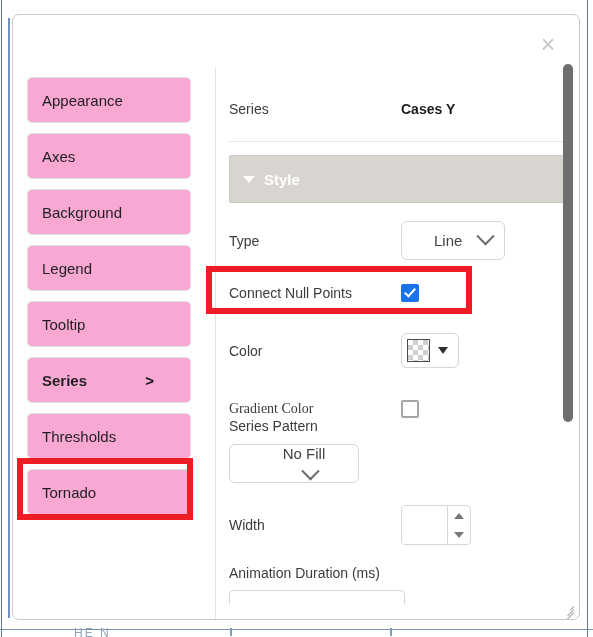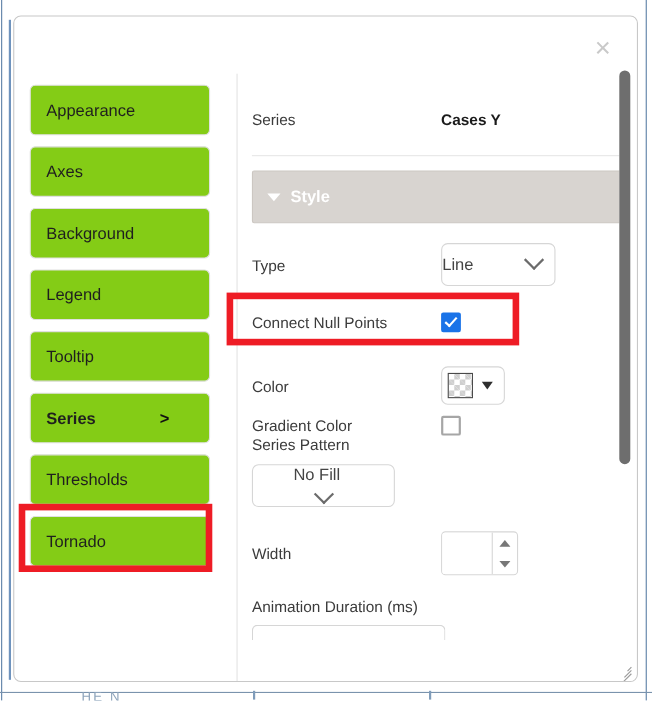--- a/index.html
+++ b/index.html
@@ -101,21 +101,21 @@
     left: 14px;
     top: 62px;
     width: 176px;
     height: 540px;
   }
   .side-btn {
     position: relative;
     width: 164px;
     height: 46px;
     margin-bottom: 10px;
-    background: #84cc16;
+    background: #f9a8d4;
     border: 1px solid #e0e0e0;
     border-radius: 5px;
     box-sizing: border-box;
     display: flex;
     align-items: center;
     padding: 0 14px;
     font-size: 15px;
     color: #1f1f1f;
     cursor: pointer;
     justify-content: space-between;
@@ -208,21 +208,21 @@
   }
 
   .select-box {
     height: 39px;
     border: 1px solid #d6d6d6;
     border-radius: 6px;
     background: #fff;
     display: flex;
     align-items: center;
     justify-content: space-between;
-    padding: 0 12px 0 0;
+    padding: 0 12px 0 32px;
     box-sizing: border-box;
     font-size: 15px;
     color: #444;
     cursor: pointer;
   }
   .select-box.type { width: 104px; }
   .select-box.pattern { width: 130px; margin-top: 10px; flex-direction: column; }
   .chevron-down {
     width: 11px; height: 11px;
     border-right: 2.4px solid #6b6b6b;
@@ -497,21 +497,21 @@
       </div>
 
       <div class="field-row" style="margin-top:31px;">
         <span class="flabel">Color</span>
         <div class="color-box">
           <span class="swatch"></span>
           <span class="caret-solid"></span>
         </div>
       </div>
 
-      <div class="field-row" style="margin-top:10px;">
+      <div class="field-row" style="margin-top:32px;font-family:Liberation Serif, serif;">
         <span class="flabel">Gradient Color</span>
         <span class="cb-off"></span>
       </div>
 
       <div class="stack-label">Series Pattern</div>
       <div class="select-box pattern">
         <span>No Fill</span>
         <span class="chevron-down"></span>
       </div>
 

